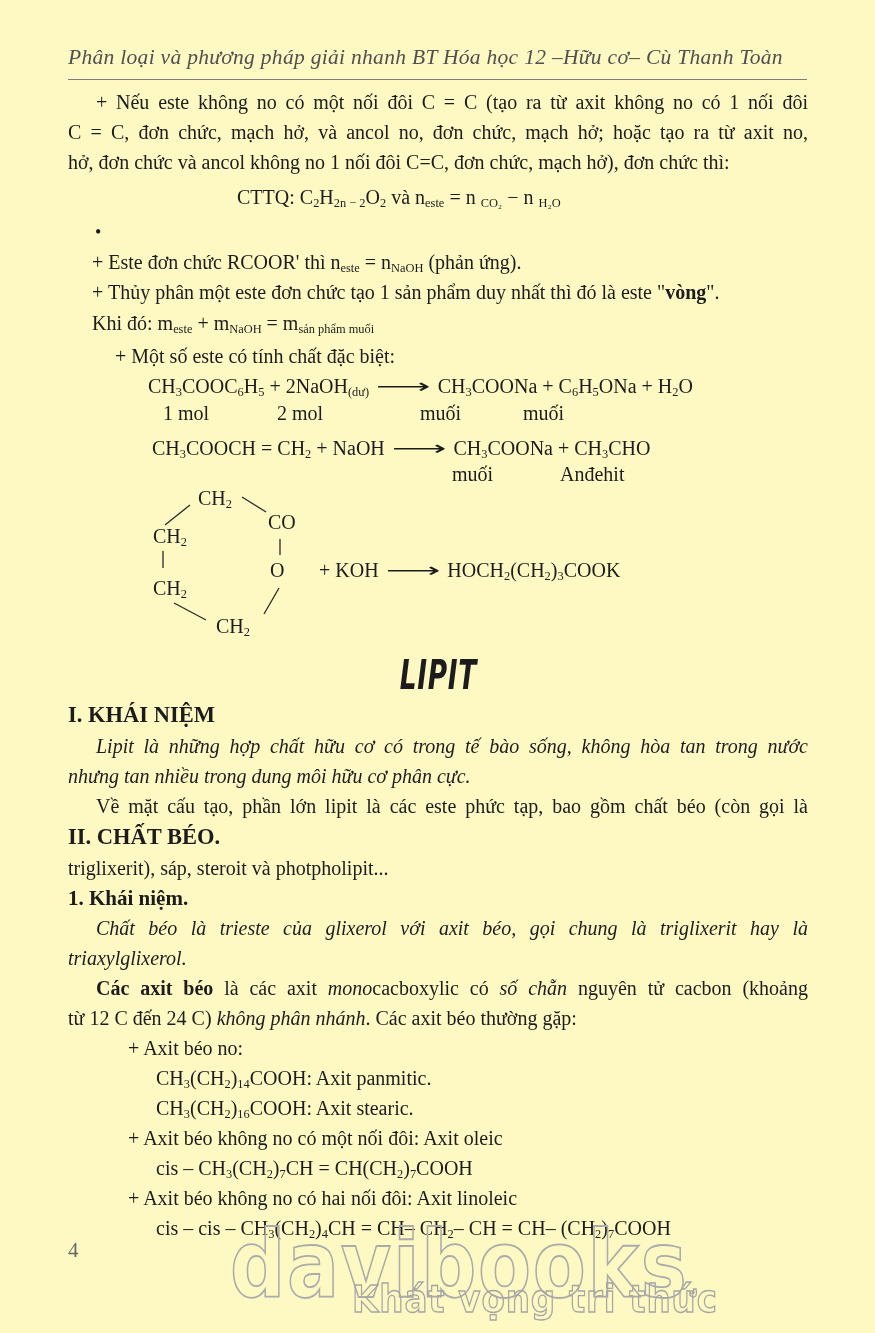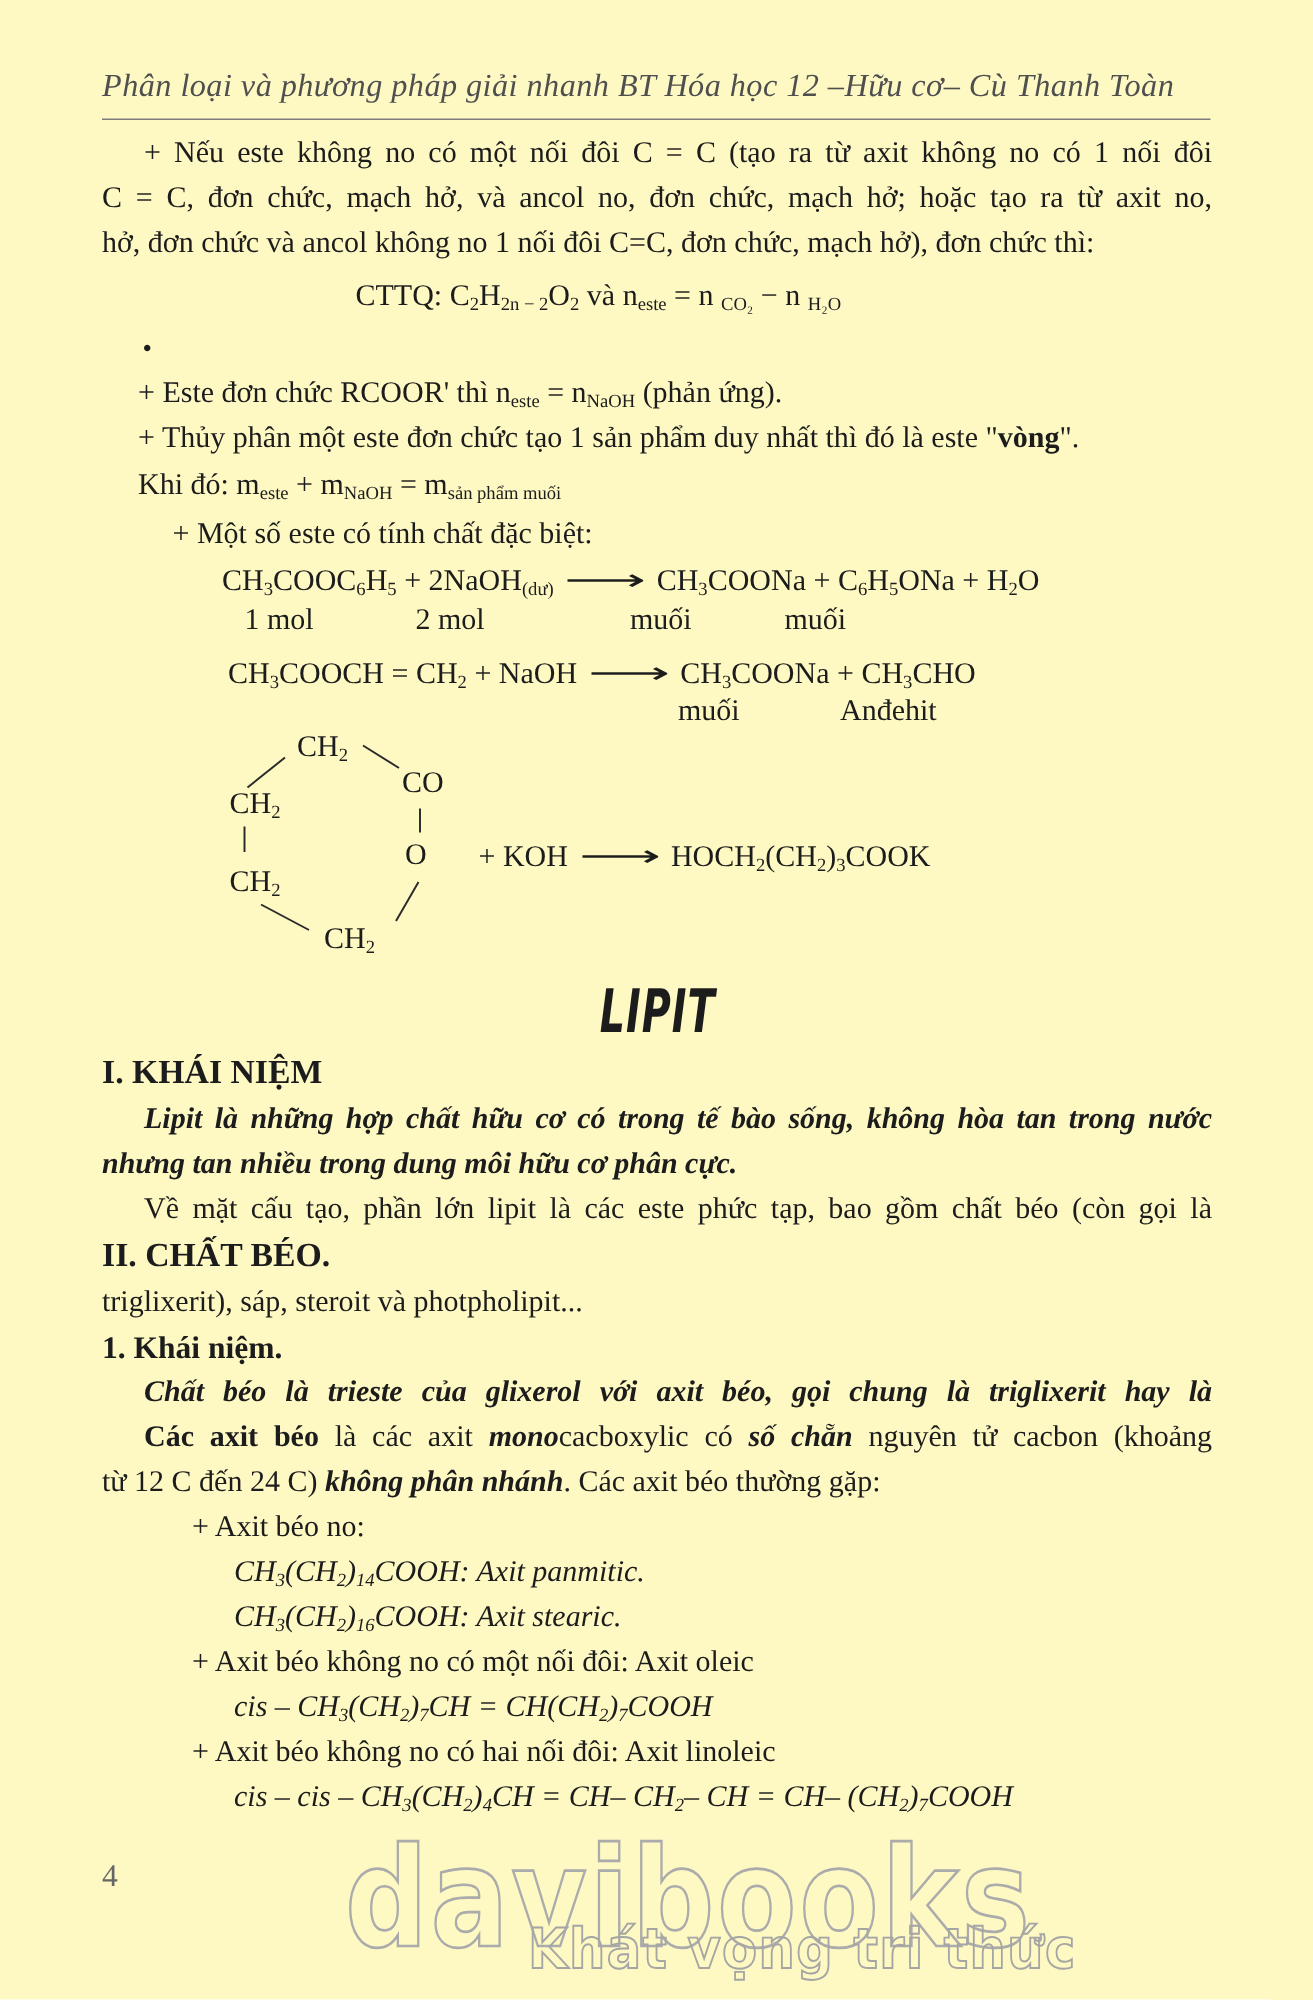--- a/index.html
+++ b/index.html
@@ -15,23 +15,23 @@
   .mt7{margin-top:7px;}
   .cttq{height:40px;line-height:40px;padding-left:169px;overflow:hidden;white-space:nowrap;}
   .h34{height:34px;line-height:32px;}
   .h28{height:28px;line-height:24px;}
   .h24{height:24px;line-height:22px;}
   .ml24{padding-left:24px;}
   .ml47{padding-left:47px;}
   .ml60{padding-left:60px;}
   .ml80{padding-left:80px;}
   .ml84{padding-left:84px;}
-  .ml88{padding-left:88px;font-style:italic;}
+  .ml88{padding-left:88px;}
   .b{font-weight:bold;}
-  .i{font-style:italic;font-weight:bold;}
+  .i{font-style:italic;}
   .rel{position:relative;}
   .abs{position:absolute;top:0;}
   sub{font-size:0.62em;vertical-align:-0.28em;letter-spacing:0;}
   .arr{display:inline-block;transform:scaleX(1.9);margin:0 15px;
        font-family:"DejaVu Sans",sans-serif;}
   .bullet-glyph{position:absolute;left:27px;top:0;font-size:18px;}
   .bullet-text{padding-left:62px;display:inline-block;}
   .heading{font-weight:bold;font-size:22.5px;}
   .h32{height:32px;line-height:32px;}
   .h48{height:48px;}
@@ -116,20 +116,21 @@
     <div class="t h32 heading">I. KHÁI NIỆM</div>
     <div class="tw j ind i">Lipit là những hợp chất hữu cơ có trong tế bào sống, không hòa tan trong nước</div>
     <div class="t i">nhưng tan nhiều trong dung môi hữu cơ phân cực.</div>
     <div class="tw j ind">Về mặt cấu tạo, phần lớn lipit là các este phức tạp, bao gồm chất béo (còn gọi là</div>
     <div class="t h32 heading">II. CHẤT BÉO.</div>
 
     <div class="t">triglixerit), sáp, steroit và photpholipit...</div>
     <div class="t b" style="font-size:21px">1. Khái niệm.</div>
 
     <div class="tw j ind i">Chất béo là trieste của glixerol với axit béo, gọi chung là triglixerit hay là</div>
+    <div class="t i">triaxylglixerol.</div>
 
     <div class="tw j ind"><span class="b">Các axit béo</span><span> là các axit </span><span class="i">mono</span><span>cacboxylic có </span><span class="i">số chẵn</span><span> nguyên tử cacbon (khoảng</span></div>
     <div class="t"><span>từ 12 C đến 24 C) </span><span class="i">không phân nhánh</span><span>. Các axit béo thường gặp:</span></div>
 
     <div class="t ml60">+ Axit béo no:</div>
     <div class="t ml88">CH<sub>3</sub>(CH<sub>2</sub>)<sub>14</sub>COOH: Axit panmitic.</div>
     <div class="t ml88">CH<sub>3</sub>(CH<sub>2</sub>)<sub>16</sub>COOH: Axit stearic.</div>
     <div class="t ml60">+ Axit béo không no có một nối đôi: Axit oleic</div>
     <div class="t ml88">cis – CH<sub>3</sub>(CH<sub>2</sub>)<sub>7</sub>CH = CH(CH<sub>2</sub>)<sub>7</sub>COOH</div>
     <div class="t ml60">+ Axit béo không no có hai nối đôi: Axit linoleic</div>

